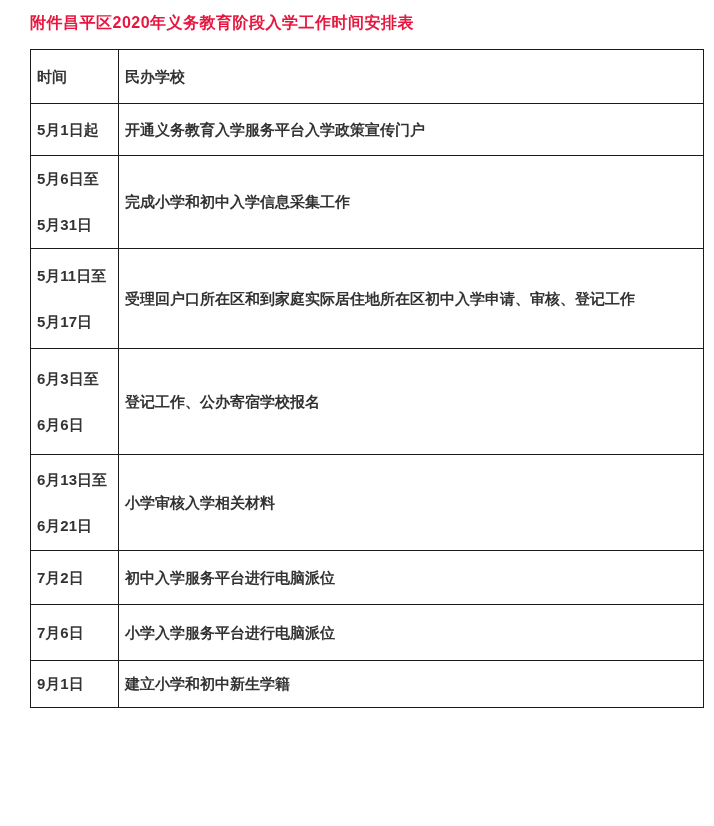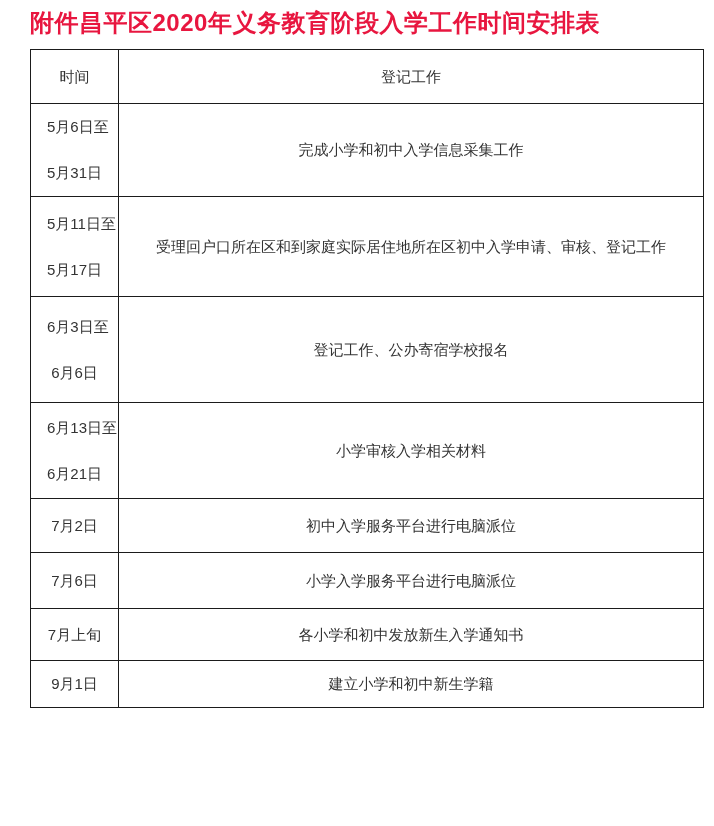--- a/index.html
+++ b/index.html
@@ -16,41 +16,41 @@
     background: var(--page_bg);
     font-family: "Liberation Sans", "DejaVu Sans", sans-serif;
     color: var(--text);
     overflow: hidden;
   }
   .doc {
     padding: 12px 11px 0 30px;
   }
   .doc-title {
     margin: 0 0 15px 0;
-    font-size: 24px;
+    font-size: 16px;
     line-height: 22px;
     font-weight: bold;
     letter-spacing: 0.5px;
     color: var(--title_red);
   }
   table.schedule {
     border-collapse: collapse;
     table-layout: fixed;
     width: 673px;
   }
   table.schedule col.c-time { width: 88px; }
   table.schedule col.c-content { width: 585px; }
   table.schedule th,
   table.schedule td {
     border: 1px solid var(--border);
-    padding: 0 16px;
+    padding: 0 6px;
     font-size: 15px;
-    font-weight: normal;
+    font-weight: bold;
     color: var(--text);
-    text-align: center;
+    text-align: left;
     vertical-align: middle;
     overflow: hidden;
   }
   th.time-head, th.content-head { line-height: 20px; }
   .time-line {
     display: block;
     line-height: 46px;
     white-space: nowrap;
   }
   .content-text {
@@ -78,23 +78,31 @@
   <h1 class="doc-title">附件昌平区2020年义务教育阶段入学工作时间安排表</h1>
 
   <table class="schedule">
     <colgroup>
       <col class="c-time">
       <col class="c-content">
     </colgroup>
     <tbody>
       <tr class="hdr">
         <th class="time-head">时间</th>
-        <th class="content-head">登记工作</th>
+        <th class="content-head">民办学校</th>
       </tr>
 
+      <tr class="r0">
+        <td>
+          <span class="time-line">5月1日起</span>
+        </td>
+        <td>
+          <span class="content-text">开通义务教育入学服务平台入学政策宣传门户</span>
+        </td>
+      </tr>
 
       <tr class="r1">
         <td>
           <span class="time-line">5月6日至</span>
           <span class="time-line">5月31日</span>
         </td>
         <td>
           <span class="content-text">完成小学和初中入学信息采集工作</span>
         </td>
       </tr>
@@ -141,28 +149,20 @@
 
       <tr class="r7">
         <td>
           <span class="time-line">7月6日</span>
         </td>
         <td>
           <span class="content-text">小学入学服务平台进行电脑派位</span>
         </td>
       </tr>
 
-      <tr class="r8">
-        <td>
-          <span class="time-line">7月上旬</span>
-        </td>
-        <td>
-          <span class="content-text">各小学和初中发放新生入学通知书</span>
-        </td>
-      </tr>
 
       <tr class="r9">
         <td>
           <span class="time-line">9月1日</span>
         </td>
         <td>
           <span class="content-text">建立小学和初中新生学籍</span>
         </td>
       </tr>
 

